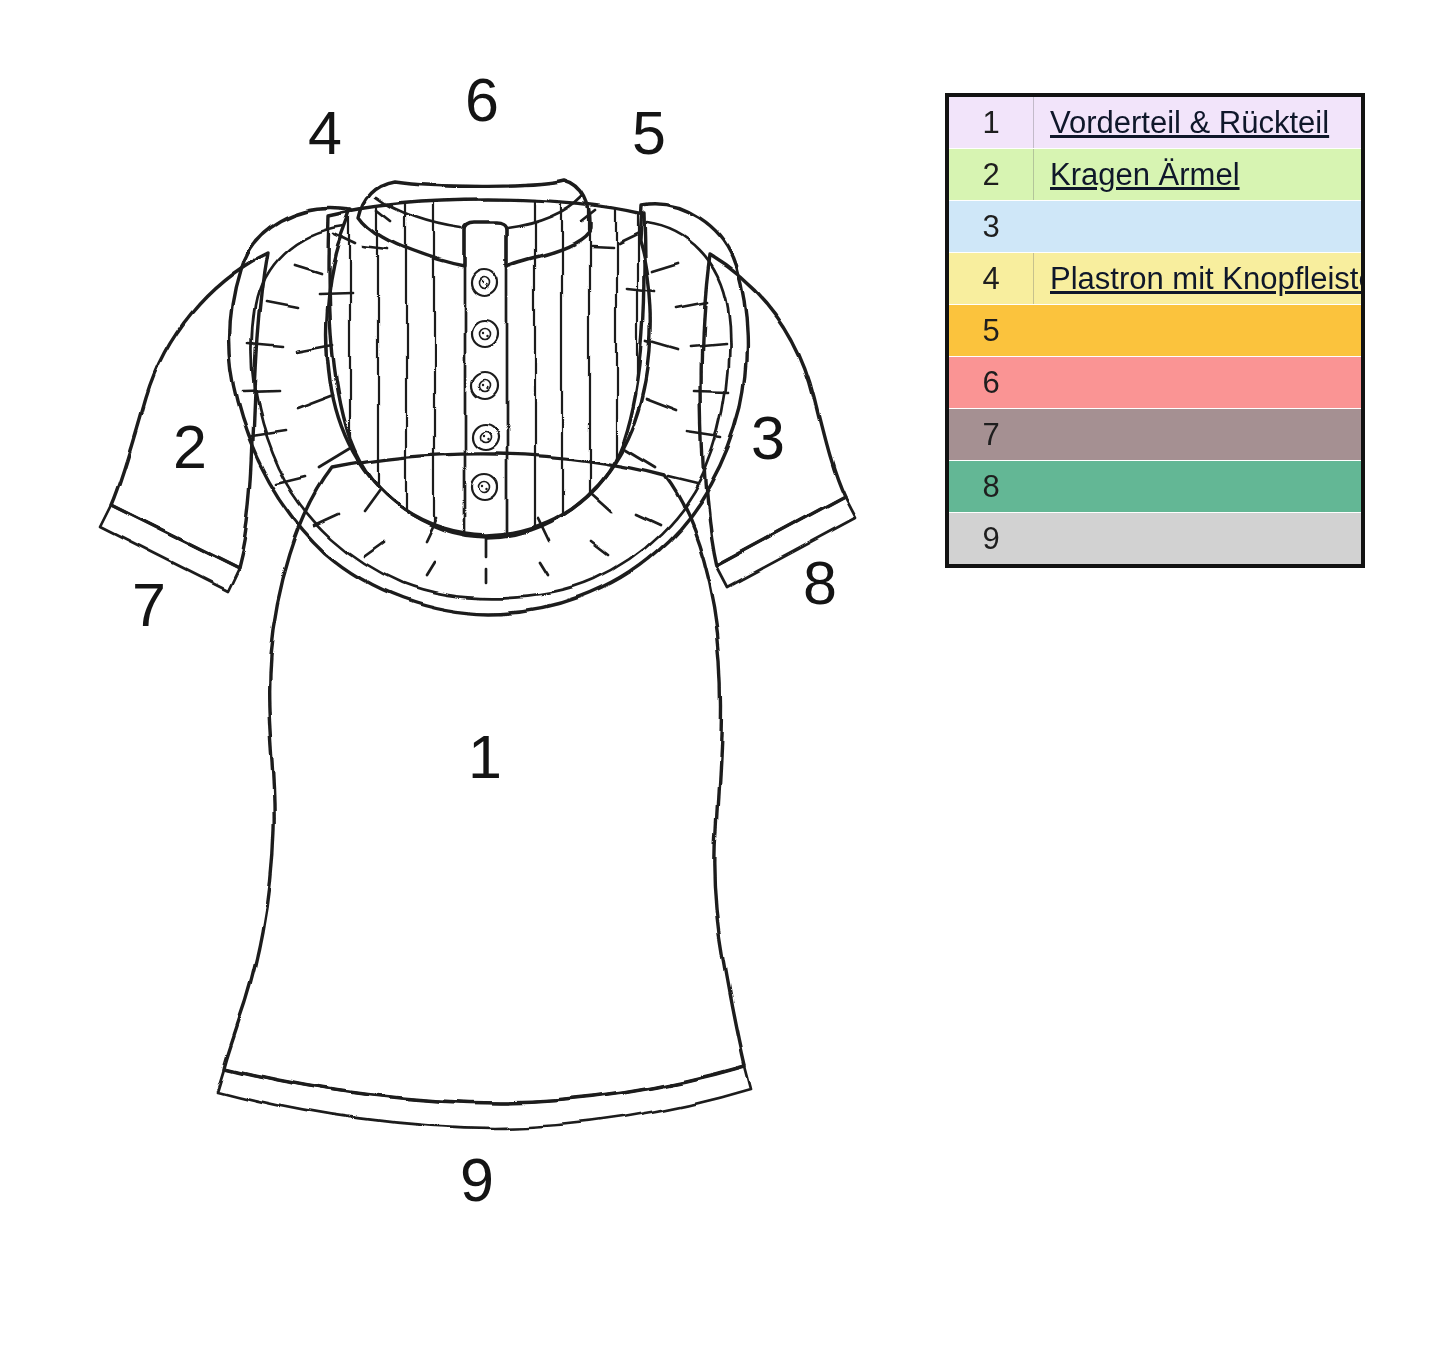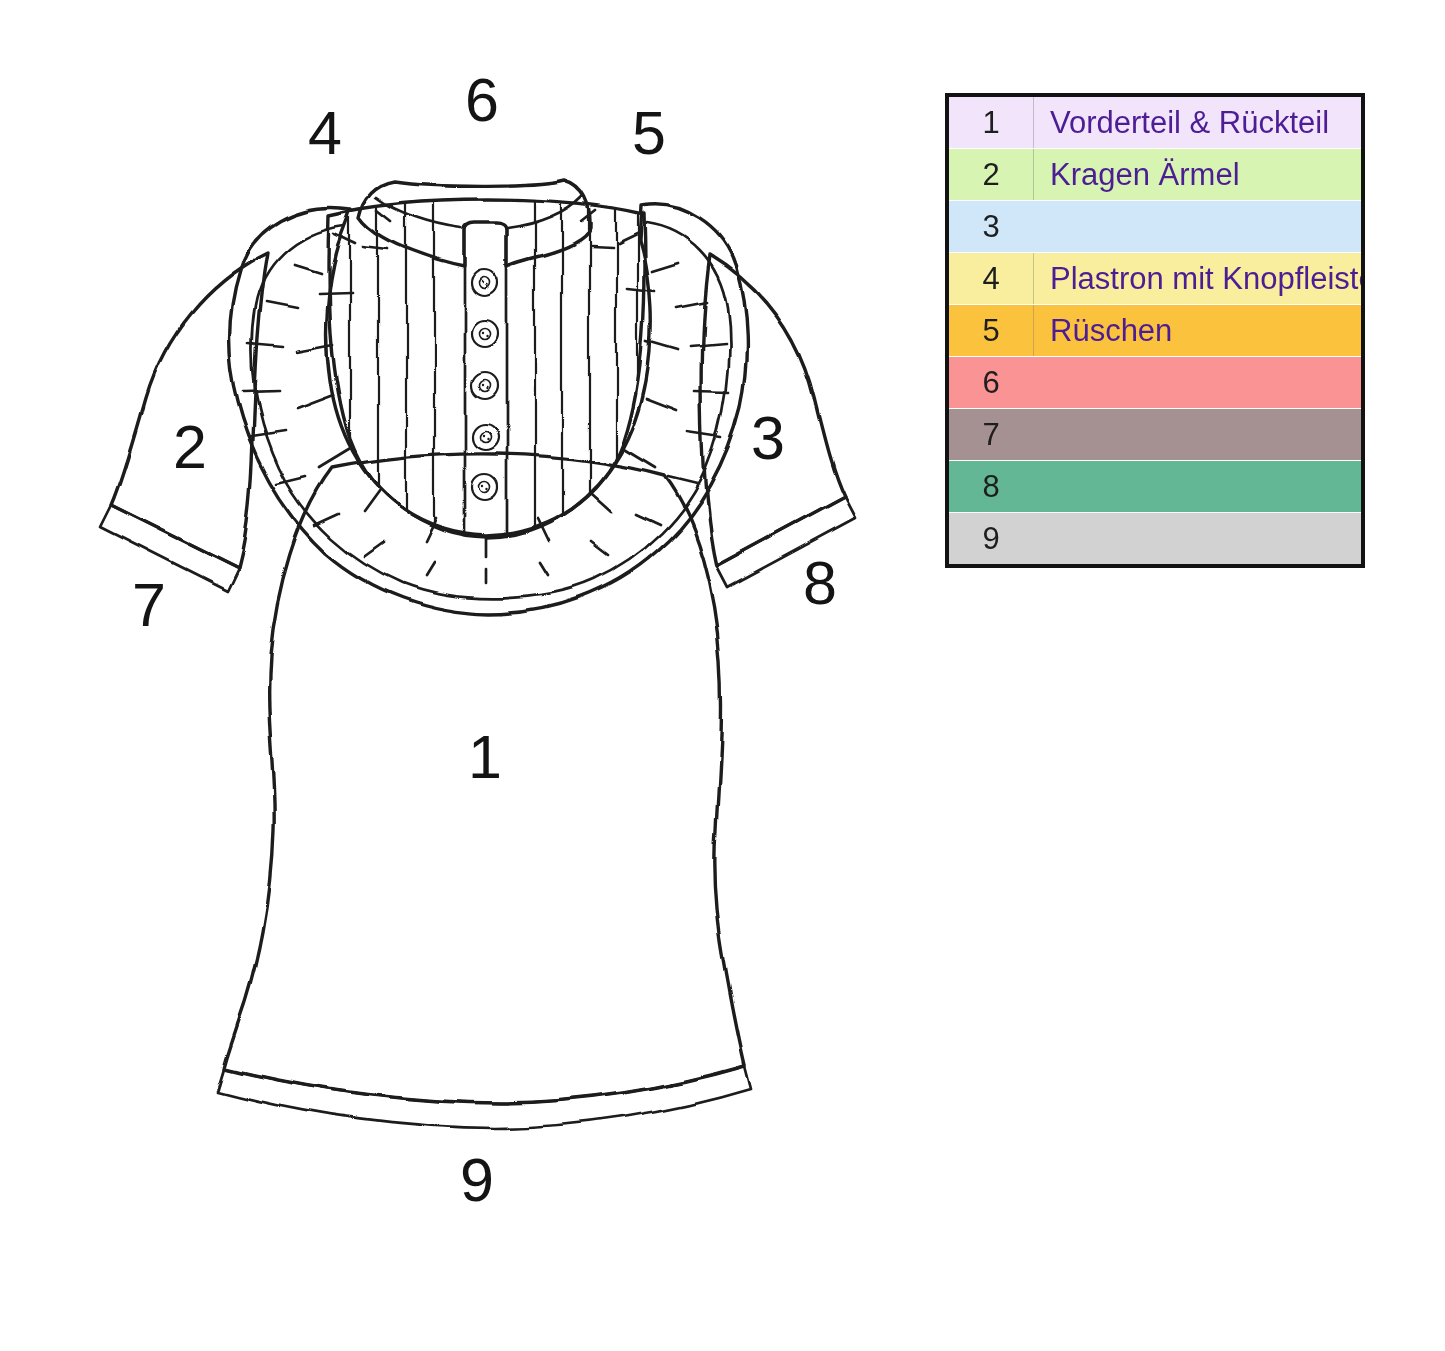--- a/index.html
+++ b/index.html
@@ -30,22 +30,22 @@
     border-bottom:1px solid #ffffff;
   }
   .lrow:last-child{border-bottom:none;}
   .lnum{
     width:84px;display:flex;align-items:center;justify-content:center;
     font-size:31px;color:#1e1e1e;flex:none;
   }
   .llabel{
     flex:1;display:flex;align-items:center;
     border-left:1px solid rgba(110,110,110,0.35);
-    padding-left:16px;font-size:31px;color:#4c1d95;
-    white-space:nowrap;overflow:hidden;
+    padding-left:16px;font-size:31px;color:#0f172a;
+    white-space:nowrap;overflow:hidden;text-decoration:underline;
   }
 </style>
 </head>
 <body>
 
 <div class="canvas">
 
   <svg class="diagram-svg" width="1445" height="1351" viewBox="0 0 1445 1351">
     <defs>
       <filter id="rough" x="-4%" y="-4%" width="108%" height="108%">
@@ -181,21 +181,20 @@
     </div>
     <div class="lrow" style="background-color: rgb(207, 231, 248);">
       <span class="lnum">3</span>
     </div>
     <div class="lrow" style="background-color: rgb(248, 238, 158);">
       <span class="lnum">4</span>
       <span class="llabel">Plastron mit Knopfleiste</span>
     </div>
     <div class="lrow" style="background-color: rgb(251, 195, 61);">
       <span class="lnum">5</span>
-      <span class="llabel">Rüschen</span>
     </div>
     <div class="lrow" style="background-color: rgb(250, 148, 148);">
       <span class="lnum">6</span>
     </div>
     <div class="lrow" style="background-color: rgb(165, 144, 146);">
       <span class="lnum">7</span>
     </div>
     <div class="lrow" style="background-color: rgb(99, 183, 149);">
       <span class="lnum">8</span>
     </div>

